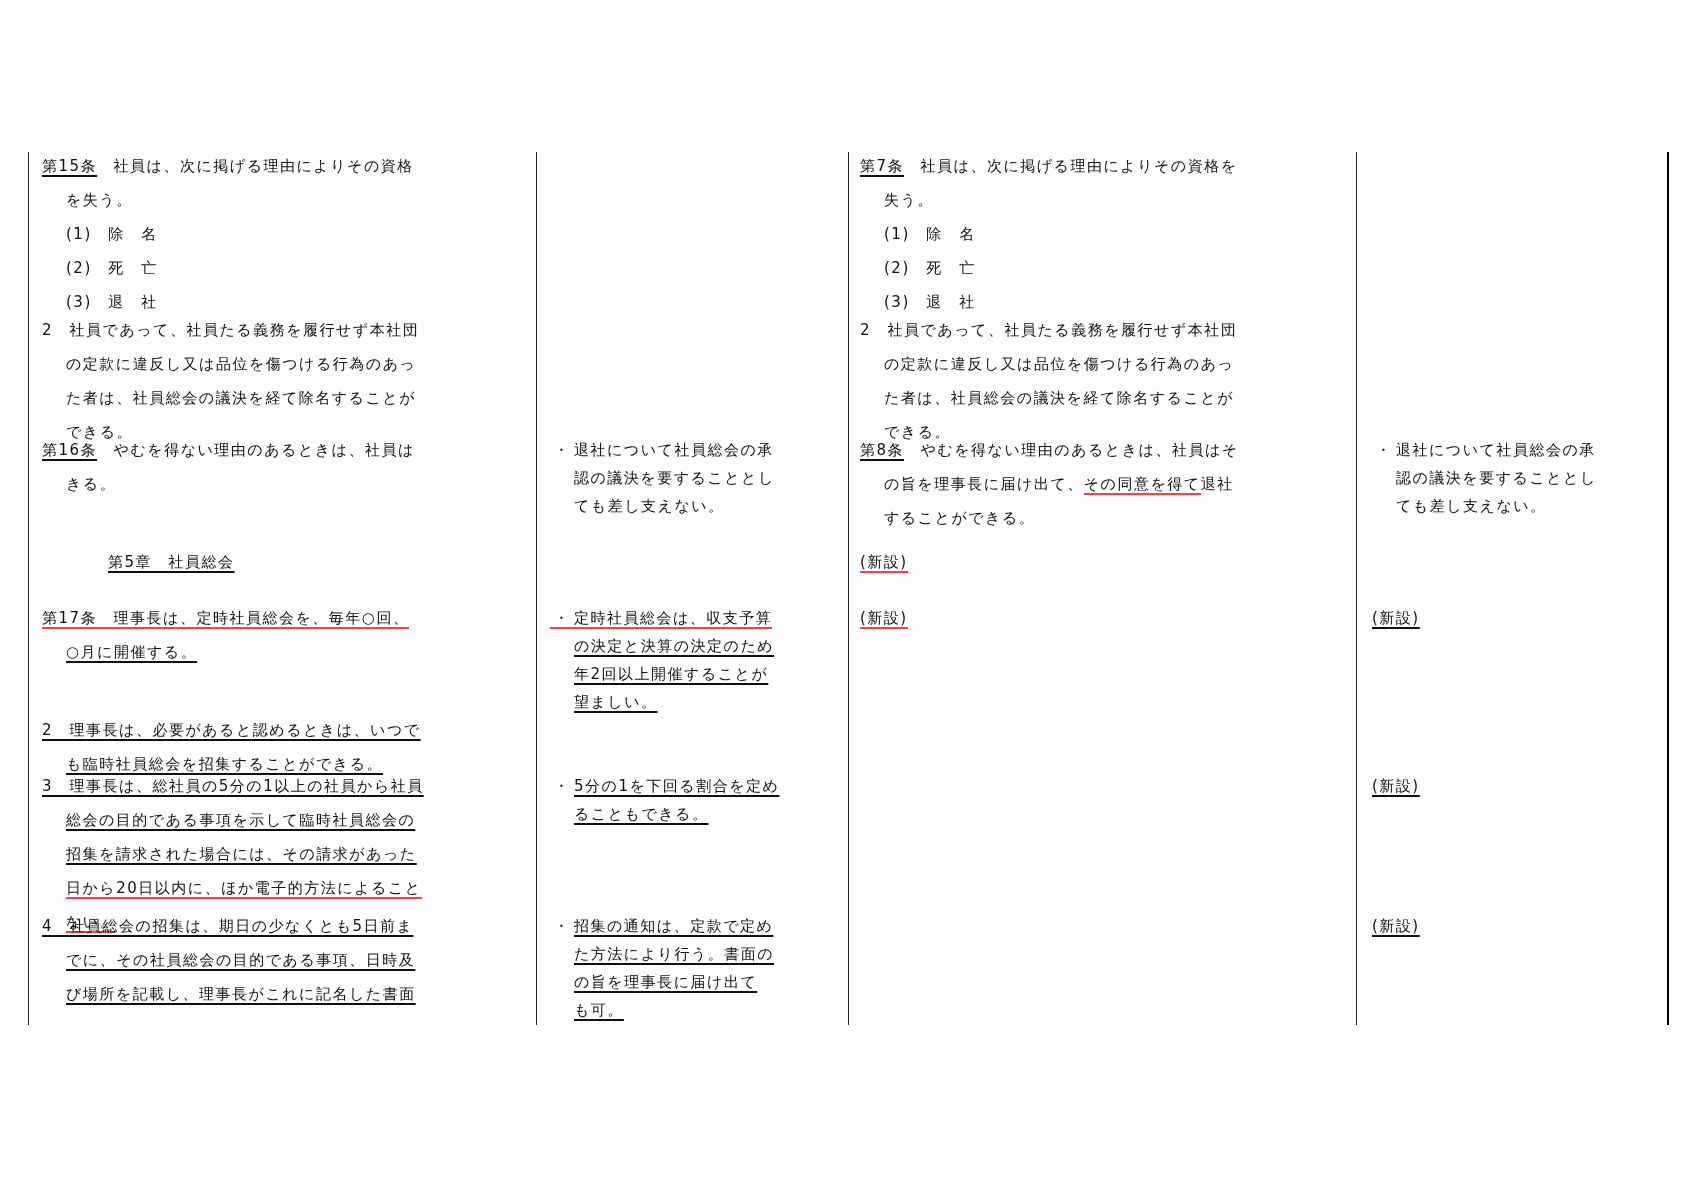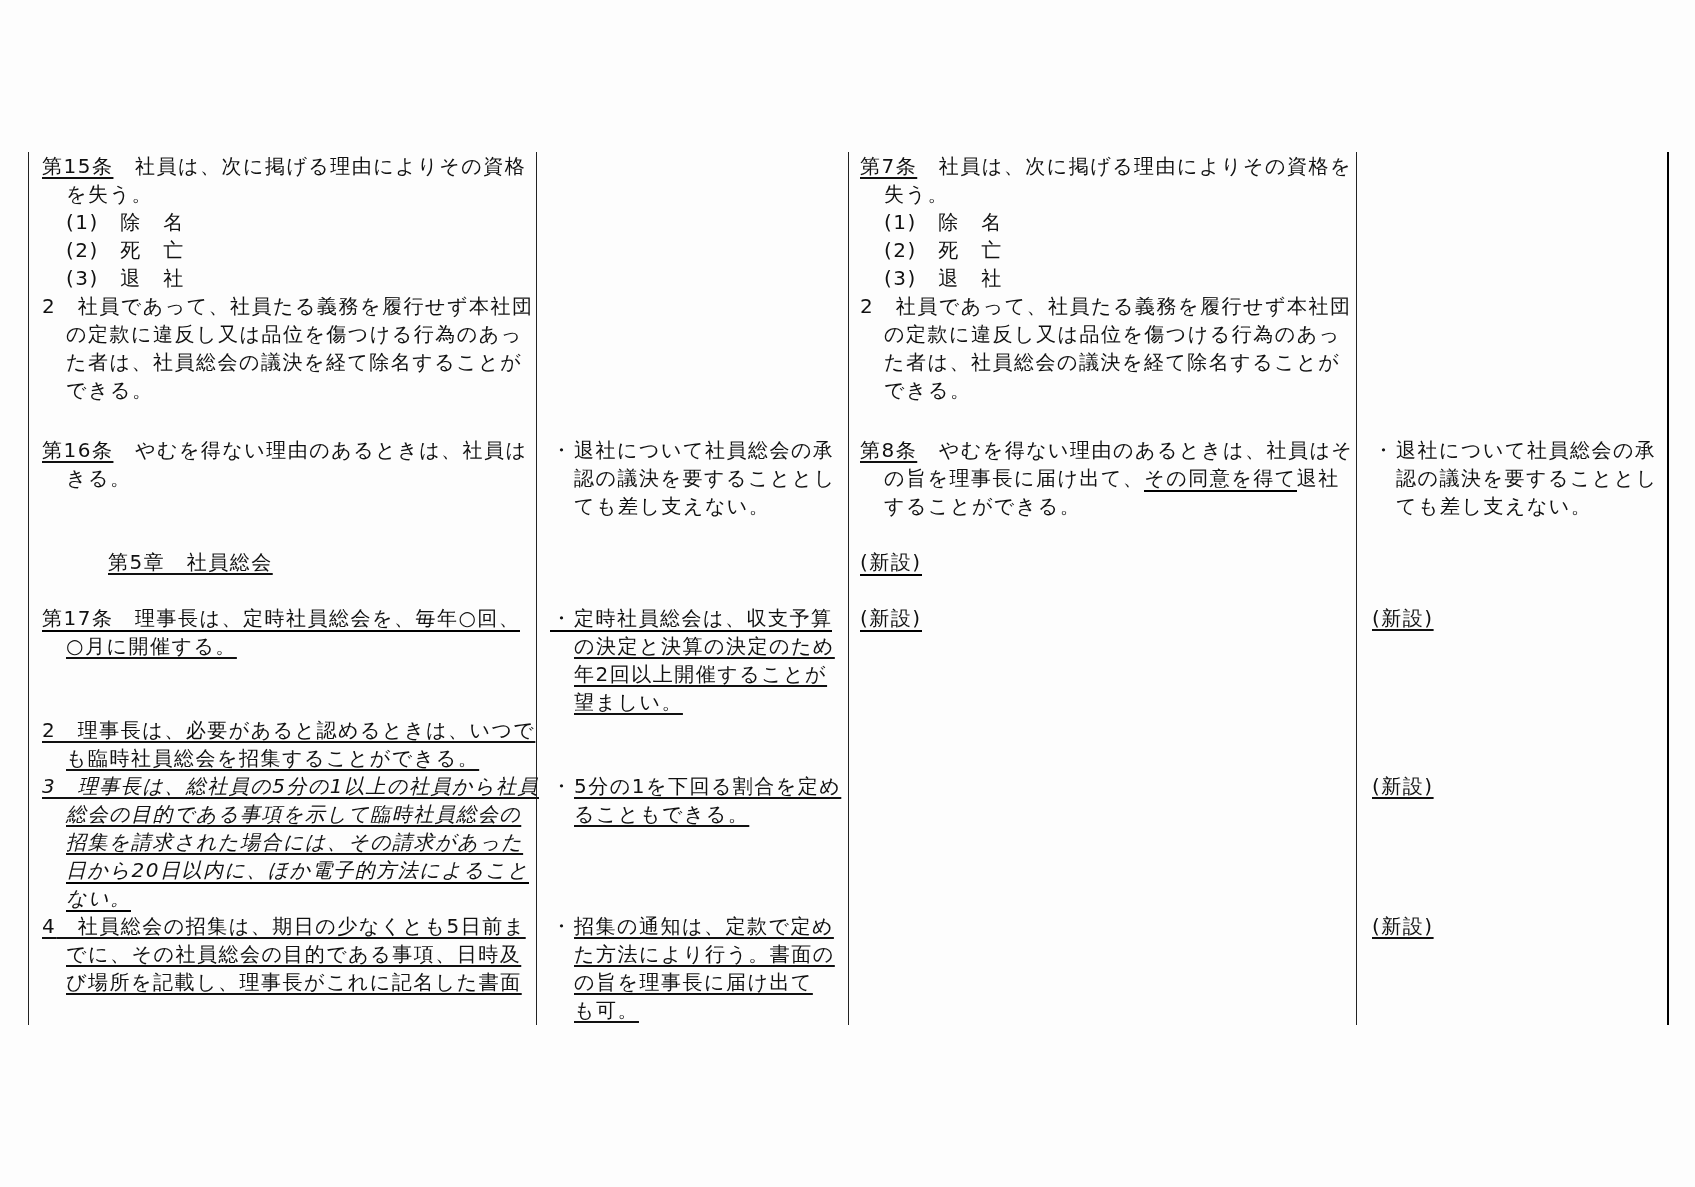--- a/index.html
+++ b/index.html
@@ -20,29 +20,29 @@
     }
     .vline.thick { border-left: 2px solid #000; }
     .col {
       position: absolute;
       top: 152px;
       height: 873px;
     }
     .blk {
       position: absolute;
       left: 0; right: 0;
-      font-size: 20px;
+      font-size: 15px;
       line-height: 28px;
       letter-spacing: 1.5px;
       white-space: nowrap;
     }
     .line { display: block; height: 28px; }
-    .ind1 { padding-left: 24px; }
+    .ind1 { padding-left: 24px; margin-top: 6px; }
     .ul { text-decoration: underline; text-underline-offset: 4px; text-decoration-thickness: 1.5px; }
-    .ulb { border-bottom: 2px solid #000000; }
+    .ulb { border-bottom: 2px solid #ef4444; }
     .note .line { padding-left: 24px; }
     .note .line.first { padding-left: 0; }
     .bullet { display: inline-block; width: 24px; text-align: center; }
   </style>
 </head>
 <body>
 
 <div class="vline" style="left:28px;"></div>
 <div class="vline" style="left:536px;"></div>
 <div class="vline" style="left:848px;"></div>
@@ -74,21 +74,21 @@
   <div class="blk" style="top:452px;">
     <span class="line"><span class="ulb"><span>第17条</span><span>　理事長は、定時社員総会を、毎年○回、</span></span></span>
     <span class="line ind1"><span class="ul">○月に開催する。</span></span>
   </div>
 
   <div class="blk" style="top:564px;">
     <span class="line"><span class="ul">2　理事長は、必要があると認めるときは、いつで</span></span>
     <span class="line ind1"><span class="ul">も臨時社員総会を招集することができる。</span></span>
   </div>
 
-  <div class="blk" style="top:620px;font-style:italic;">
+  <div class="blk" style="top:620px;">
     <span class="line"><span class="ul">3　理事長は、総社員の5分の1以上の社員から社員</span></span>
     <span class="line ind1"><span class="ul">総会の目的である事項を示して臨時社員総会の</span></span>
     <span class="line ind1"><span class="ul">招集を請求された場合には、その請求があった</span></span>
     <span class="line ind1"><span class="ulb">日から20日以内に、ほか電子的方法によること</span></span>
     <span class="line ind1"><span class="ulb">ない。</span></span>
   </div>
 
   <div class="blk" style="top:760px;">
     <span class="line"><span class="ul">4</span><span class="ul">　社員総会の招集は、期日の少なくとも5日前ま</span></span>
     <span class="line ind1"><span class="ul">でに、その社員総会の目的である事項、日時及</span></span>

